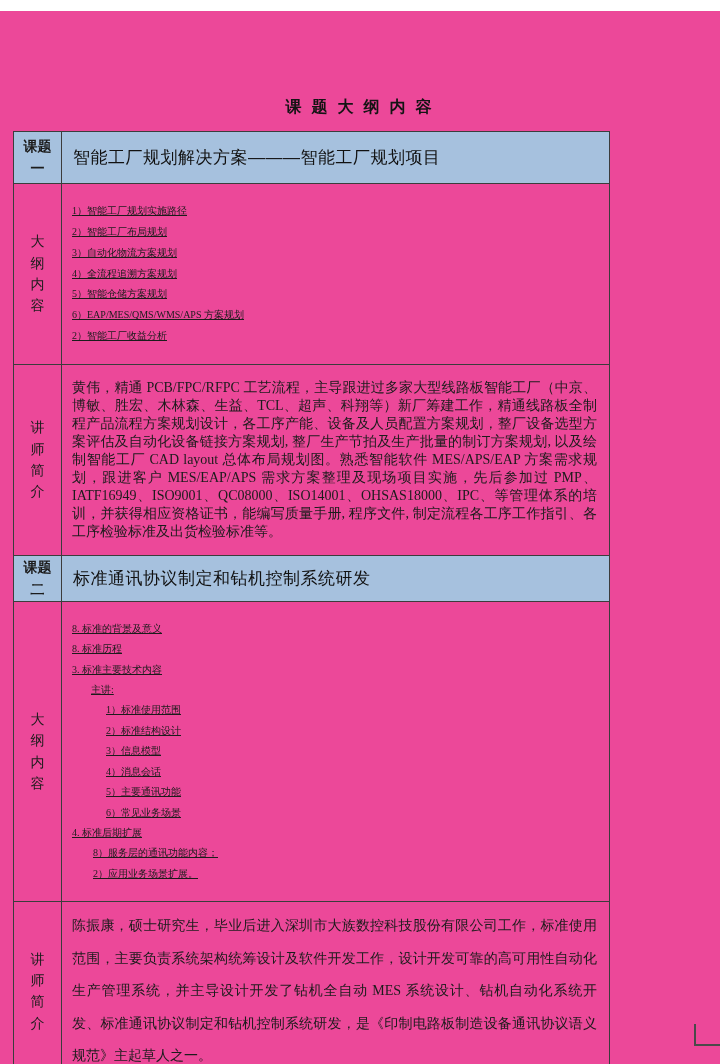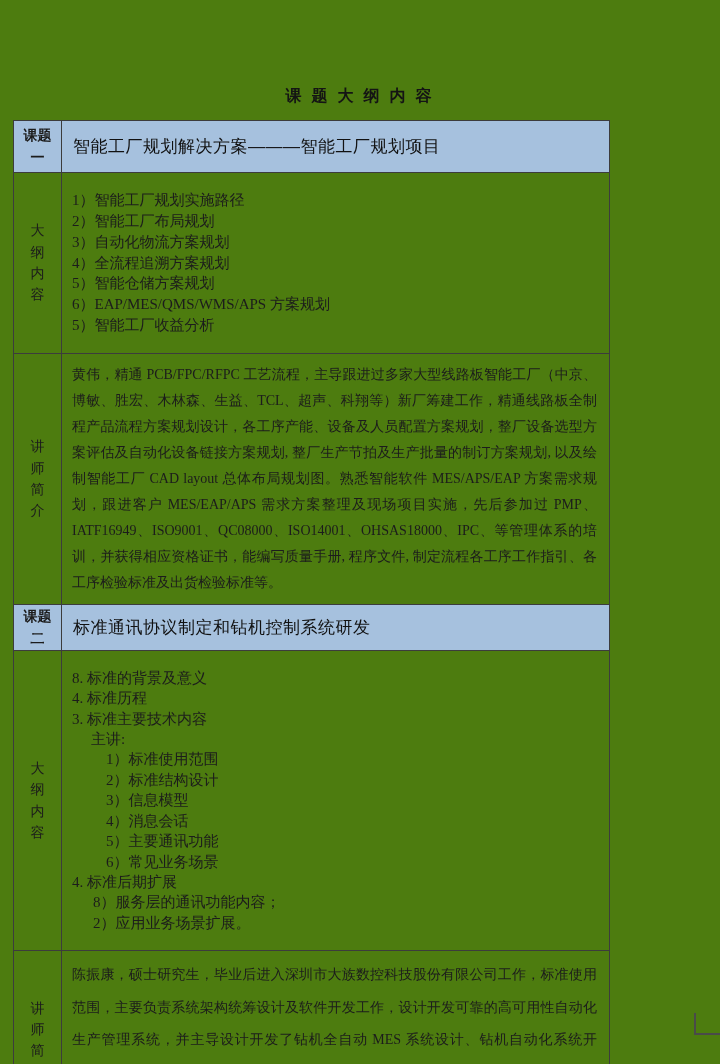--- a/index.html
+++ b/index.html
@@ -4,21 +4,21 @@
 <style>
   * { margin: 0; padding: 0; box-sizing: border-box; }
   html, body { background: #ffffff; }
   body {
     width: 720px; height: 1064px;
     font-family: "Liberation Serif", serif;
     color: #1c1c1c;
     position: relative;
     overflow: hidden;
   }
-  .page { position: absolute; inset: 0; background: #4d7c0f; }
+  .page { position: absolute; inset: 0; background: #ec4899; margin-top: 11px; }
 
   .doc-title {
     position: absolute;
     top: 86px; left: 0; width: 100%;
     text-align: center;
     font-size: 16px;
     font-weight: bold;
     letter-spacing: 3px;
     color: #141414;
   }
@@ -60,36 +60,37 @@
   }
 
   tr.r-outline1 td { height: 181px; }
   tr.r-bio1 td     { height: 191px; }
   tr.r-outline2 td { height: 300px; }
   tr.r-bio2 td     { height: 131px; }
 
   td.content-cell { vertical-align: middle; padding: 8px 12px 8px 10px; }
 
   .olist .line {
-    font-size: 15px;
+    font-size: 10px;
     line-height: 20.8px;
     white-space: nowrap;
     color: #1c1c1c;
+    text-decoration: underline;
   }
   .olist2 .line { line-height: 20.4px; }
   .line.i1 { margin-left: 19px; }  
   .line.i2 { margin-left: 34px; }  
   .line.i3 { margin-left: 21px; }  
 
   .bio {
     font-size: 14px;
     text-align: justify;
     color: #1c1c1c;
   }
-  .bio.bio1 { line-height: 26px; }
+  .bio.bio1 { line-height: 18px; }
   .bio.bio2 { line-height: 32.5px; }
 
   
   .artifact-v { position: absolute; left: 694px; top: 1013px; width: 2px; height: 22px; background: #4a4a4a; }
   .artifact-h { position: absolute; left: 694px; top: 1033px; width: 26px; height: 2px; background: #4a4a4a; }
 </style>
 </head>
 <body>
 
 <div class="page">
@@ -117,21 +118,21 @@
         <span class="vlabel w1">大纲内容</span>
       </td>
       <td class="content-cell">
         <div class="olist">
           <div class="line">1）智能工厂规划实施路径</div>
           <div class="line">2）智能工厂布局规划</div>
           <div class="line">3）自动化物流方案规划</div>
           <div class="line">4）全流程追溯方案规划</div>
           <div class="line">5）智能仓储方案规划</div>
           <div class="line">6）EAP/MES/QMS/WMS/APS 方案规划</div>
-          <div class="line">5）智能工厂收益分析</div>
+          <div class="line">2）智能工厂收益分析</div>
         </div>
       </td>
     </tr>
 
     <tr class="r-bio1">
       <td class="label-cell">
         <span class="vlabel w1">讲师简介</span>
       </td>
       <td class="content-cell">
         <p class="bio bio1">黄伟，精通 PCB/FPC/RFPC 工艺流程，主导跟进过多家大型线路板智能工厂（中京、博敏、胜宏、木林森、生益、TCL、超声、科翔等）新厂筹建工作，精通线路板全制程产品流程方案规划设计，各工序产能、设备及人员配置方案规划，整厂设备选型方案评估及自动化设备链接方案规划, 整厂生产节拍及生产批量的制订方案规划, 以及绘制智能工厂 CAD layout 总体布局规划图。熟悉智能软件 MES/APS/EAP 方案需求规划，跟进客户 MES/EAP/APS 需求方案整理及现场项目实施，先后参加过 PMP、IATF16949、ISO9001、QC08000、ISO14001、OHSAS18000、IPC、等管理体系的培训，并获得相应资格证书，能编写质量手册, 程序文件, 制定流程各工序工作指引、各工序检验标准及出货检验标准等。</p>
@@ -147,21 +148,21 @@
       </td>
     </tr>
 
     <tr class="r-outline2">
       <td class="label-cell">
         <span class="vlabel w1">大纲内容</span>
       </td>
       <td class="content-cell">
         <div class="olist olist2">
           <div class="line">8. 标准的背景及意义</div>
-          <div class="line">4. 标准历程</div>
+          <div class="line">8. 标准历程</div>
           <div class="line">3. 标准主要技术内容</div>
           <div class="line i1">主讲:</div>
           <div class="line i2">1）标准使用范围</div>
           <div class="line i2">2）标准结构设计</div>
           <div class="line i2">3）信息模型</div>
           <div class="line i2">4）消息会话</div>
           <div class="line i2">5）主要通讯功能</div>
           <div class="line i2">6）常见业务场景</div>
           <div class="line">4. 标准后期扩展</div>
           <div class="line i3">8）服务层的通讯功能内容；</div>

